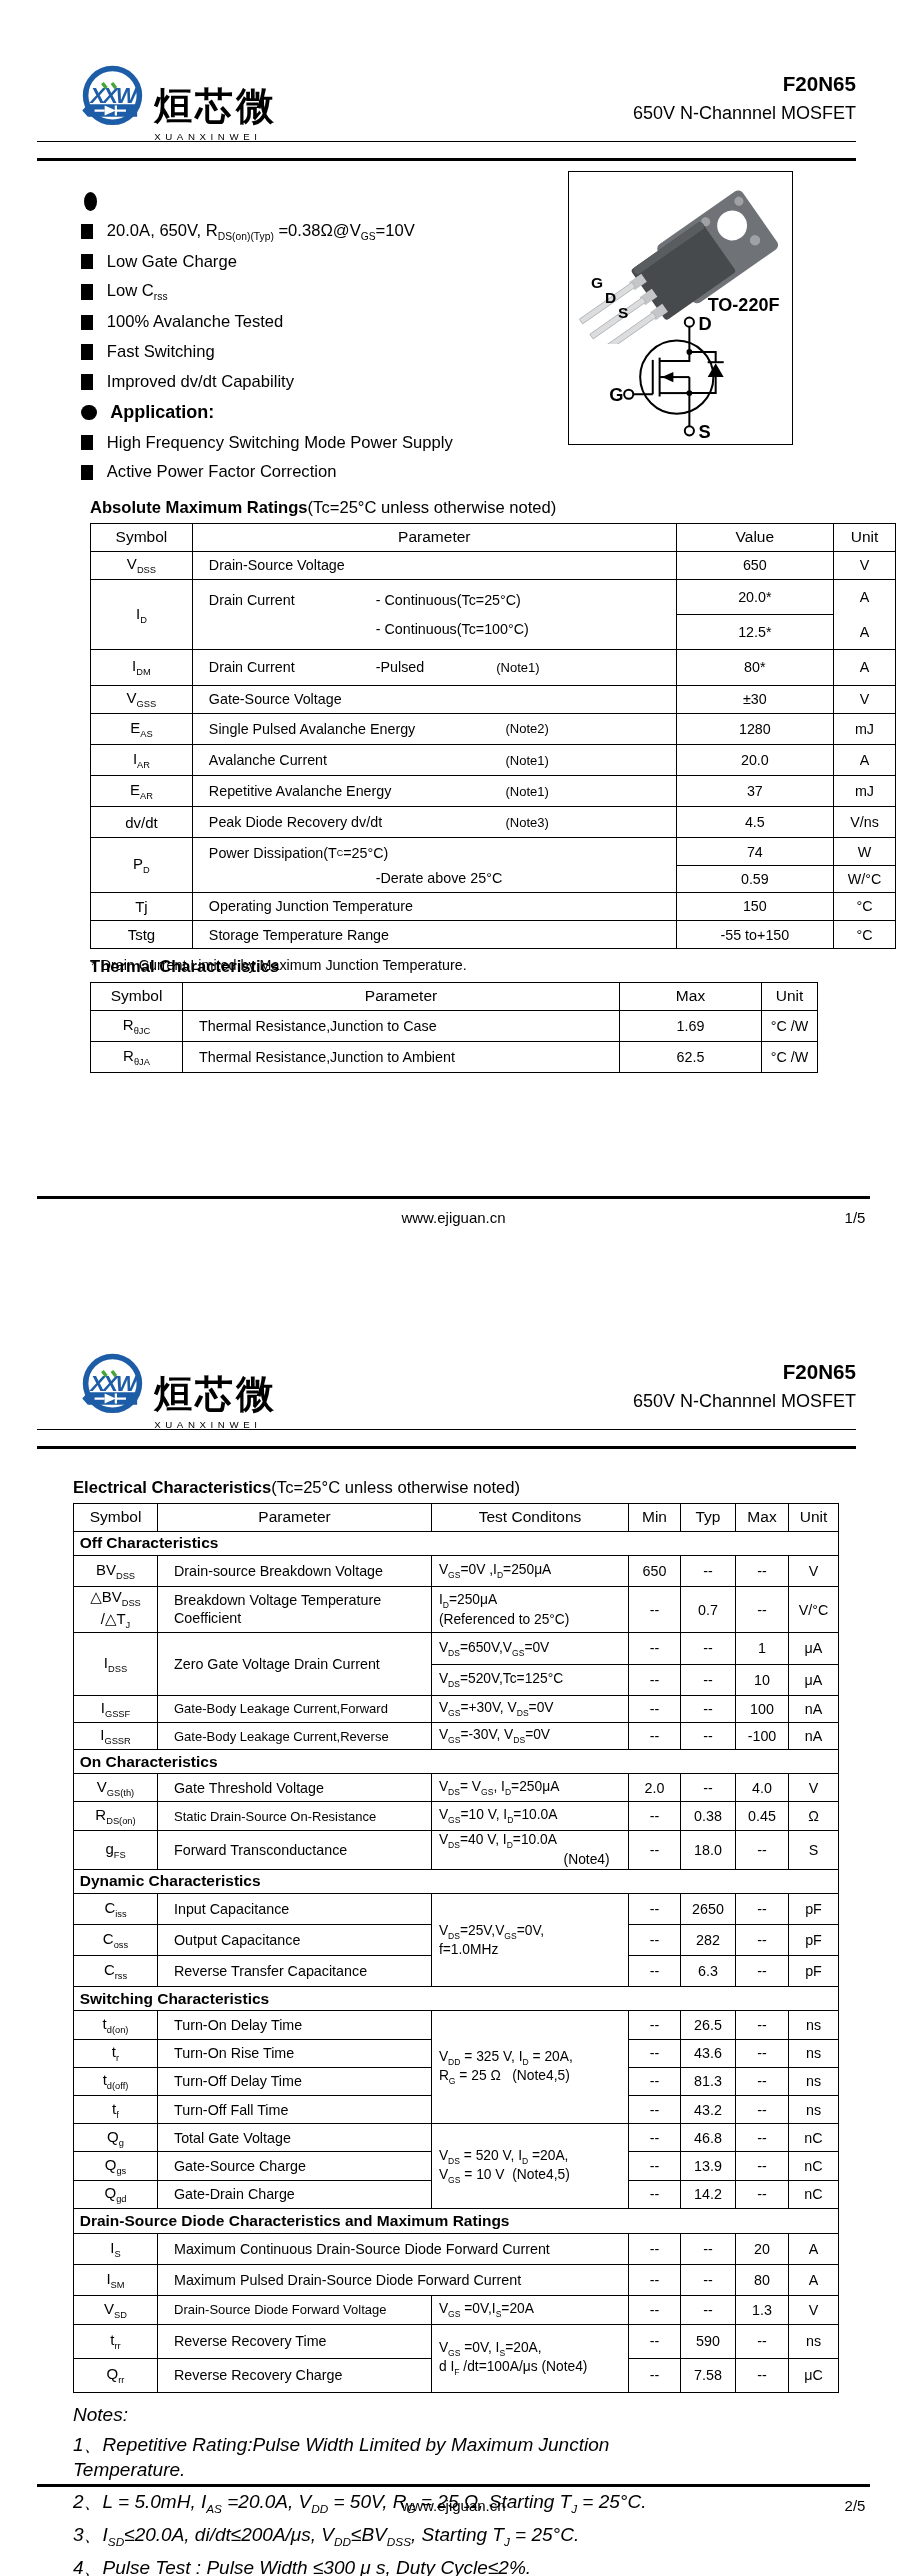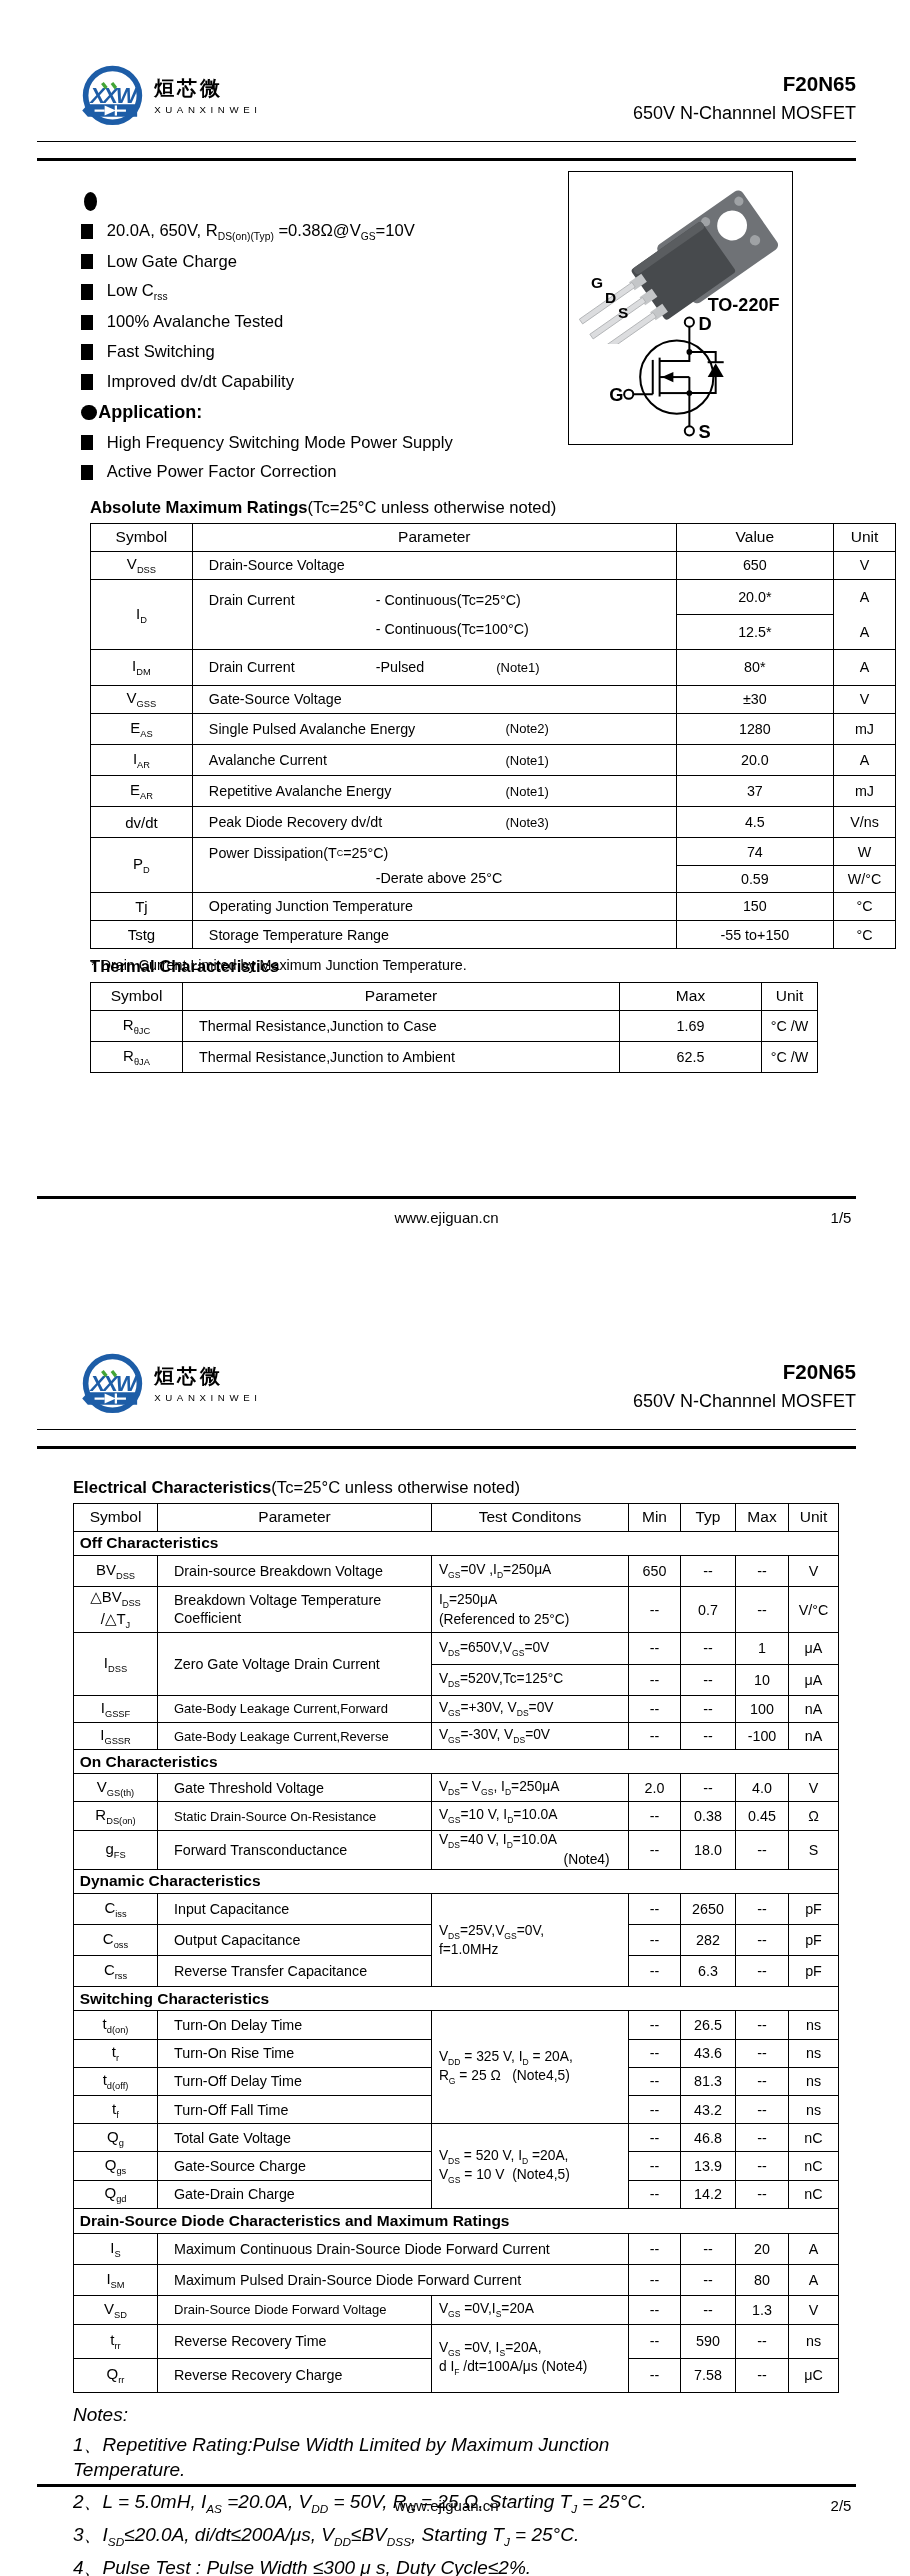--- a/index.html
+++ b/index.html
@@ -5,35 +5,35 @@
   html,body{margin:0;padding:0;background:#888;}
   .canvas{position:relative;width:910px;height:2576px;background:#ffffff;
           font-family:"Liberation Sans","DejaVu Sans",sans-serif;color:#000;}
   .page{position:absolute;left:0;width:910px;height:1288px;overflow:hidden;}
   #p1{top:0;} #p2{top:1288px;}
 
   
   .hd{position:absolute;top:64px;left:80px;right:54px;display:flex;justify-content:space-between;align-items:flex-start;}
   .logo{display:flex;align-items:flex-start;gap:9.2px;}
   .logo-mark{width:65px;height:65px;}
-  .logo-cn{font-size:20px;font-weight:bold;letter-spacing:2.9px;line-height:1;margin-top:14px;}
+  .logo-cn{font-size:38px;font-weight:bold;letter-spacing:2.9px;line-height:1;margin-top:23px;}
   .logo-en{font-size:9.7px;letter-spacing:4.6px;margin-top:5.7px;}
   .hd-right{text-align:right;margin-top:8px;}
   .part{font-size:20.6px;font-weight:bold;}
   .sub{font-size:18px;margin-top:6.9px;}
   .rule{position:absolute;left:37px;right:54px;background:#000;}
   .r-thin{height:1.1px;top:141px;}
   .r-thick{height:2.9px;top:158px;}
 
   
   .features{position:absolute;left:81px;top:192px;width:476px;}
   .bigdot{width:13px;height:19px;background:#000;border-radius:50%;margin:0 0 3.4px 3.4px;}
   .feat{display:flex;align-items:center;gap:13.8px;font-size:16.6px;margin:9.7px 0;}
   .sq{width:12px;height:15.5px;background:#000;flex:none;}
-  .apph{display:flex;align-items:center;font-size:18px;font-weight:bold;margin:10.3px 0 8px 0;}
+  .apph{display:flex;align-items:center;font-size:18px;font-weight:bold;margin:10.3px 0 8px 0;gap:12px;}
   .appdot{width:15.5px;height:15.5px;background:#000;border-radius:50%;margin-right:1.7px;flex:none;}
 
   
   .pkgbox{position:absolute;left:568px;top:171px;width:223px;height:272px;border:1.7px solid #000;background:#fff;}
   .pkg3d{position:absolute;left:0;top:0;width:218px;height:172px;}
   .pin{position:absolute;font-size:15.5px;font-weight:bold;}
   .pkgname{position:absolute;right:12.6px;top:123px;font-size:18px;font-weight:bold;}
   .mossym{position:absolute;left:33px;top:141px;width:161px;height:127px;}
 
   
@@ -61,21 +61,21 @@
   .notecell{font-size:13px;}
   td.ub{border-bottom-style:hidden;} td.ut{border-top-style:hidden;}
   .fnote{font-size:14.3px;margin-top:8px;padding-left:1.1px;}
   .l2{line-height:1.25;}
 
   
   .notes{margin-top:11.5px;font-size:19px;font-style:italic;}
   .nline{margin:6.9px 0;line-height:1.3;}
 
   
-  .ft{position:absolute;left:37px;right:54px;top:1196px;}
+  .ft{position:absolute;left:37px;right:40px;top:1196px;}
   .ftline{height:2.9px;background:#000;}
   .ftrow{position:relative;text-align:center;font-size:15px;margin-top:10.3px;}
   .pg{position:absolute;right:4.6px;top:0;}
   sub{font-size:62%;}
 </style>
 </head>
 <body>
 
 <div class="canvas">
 

